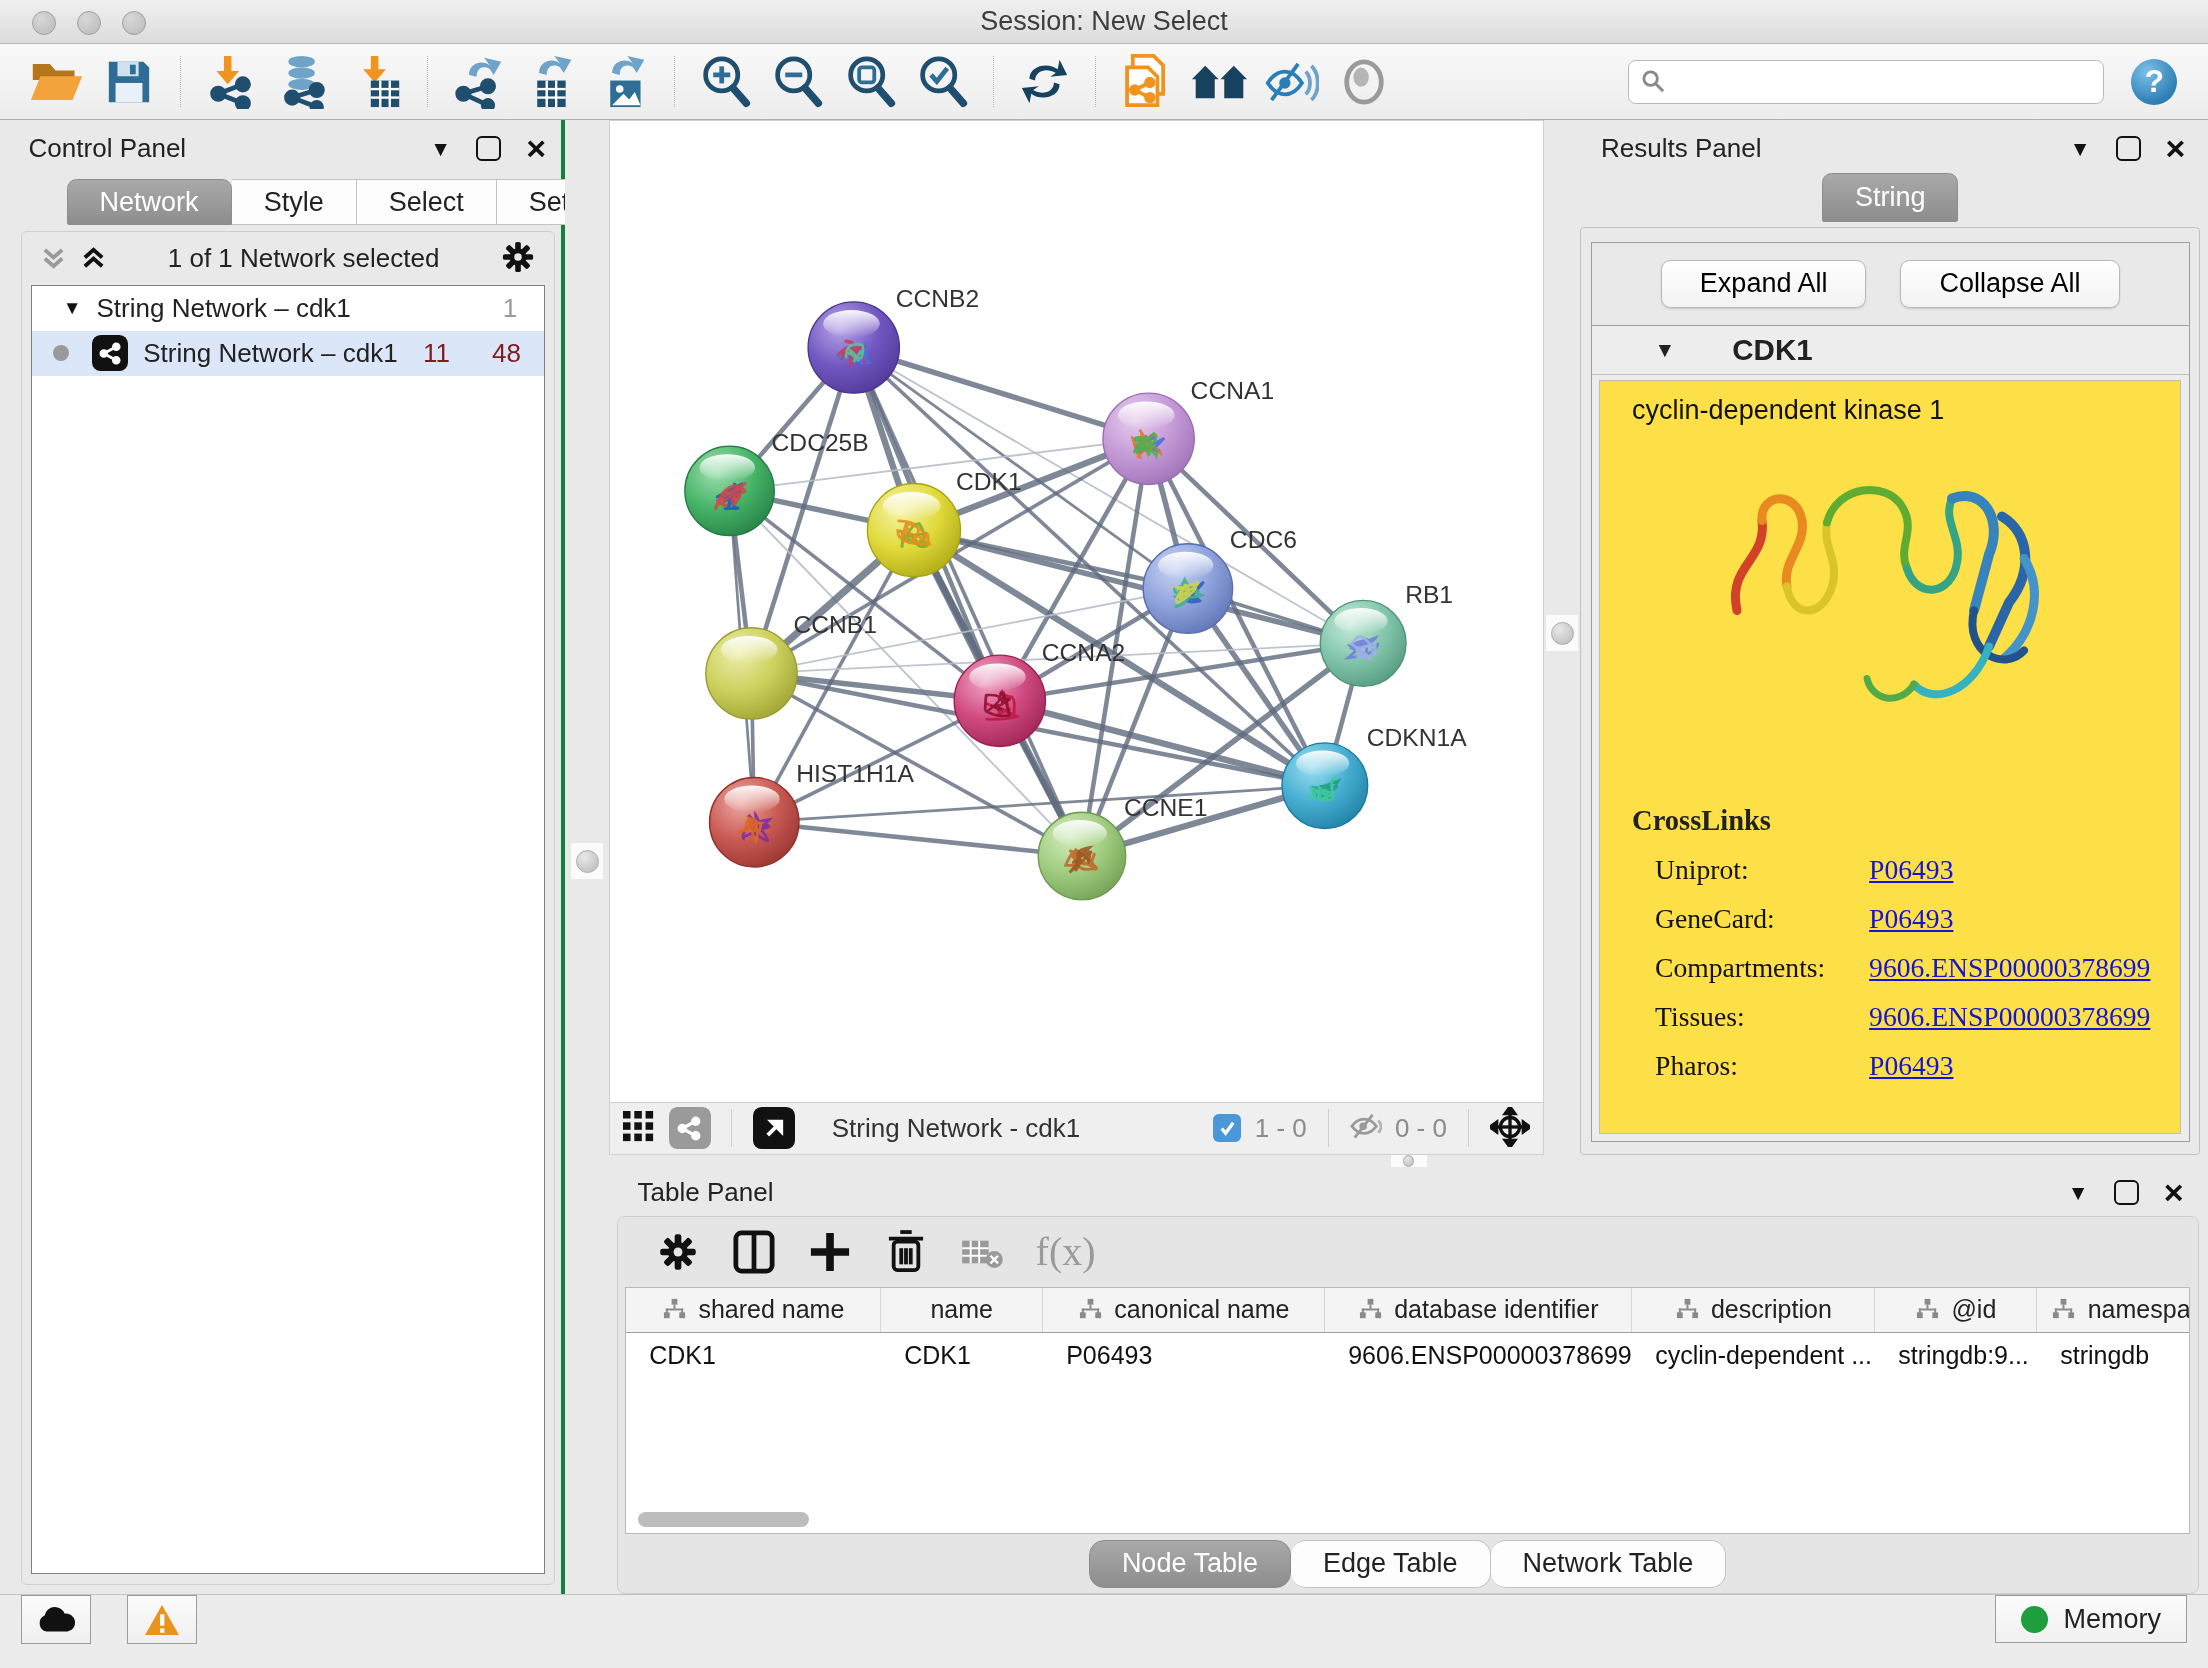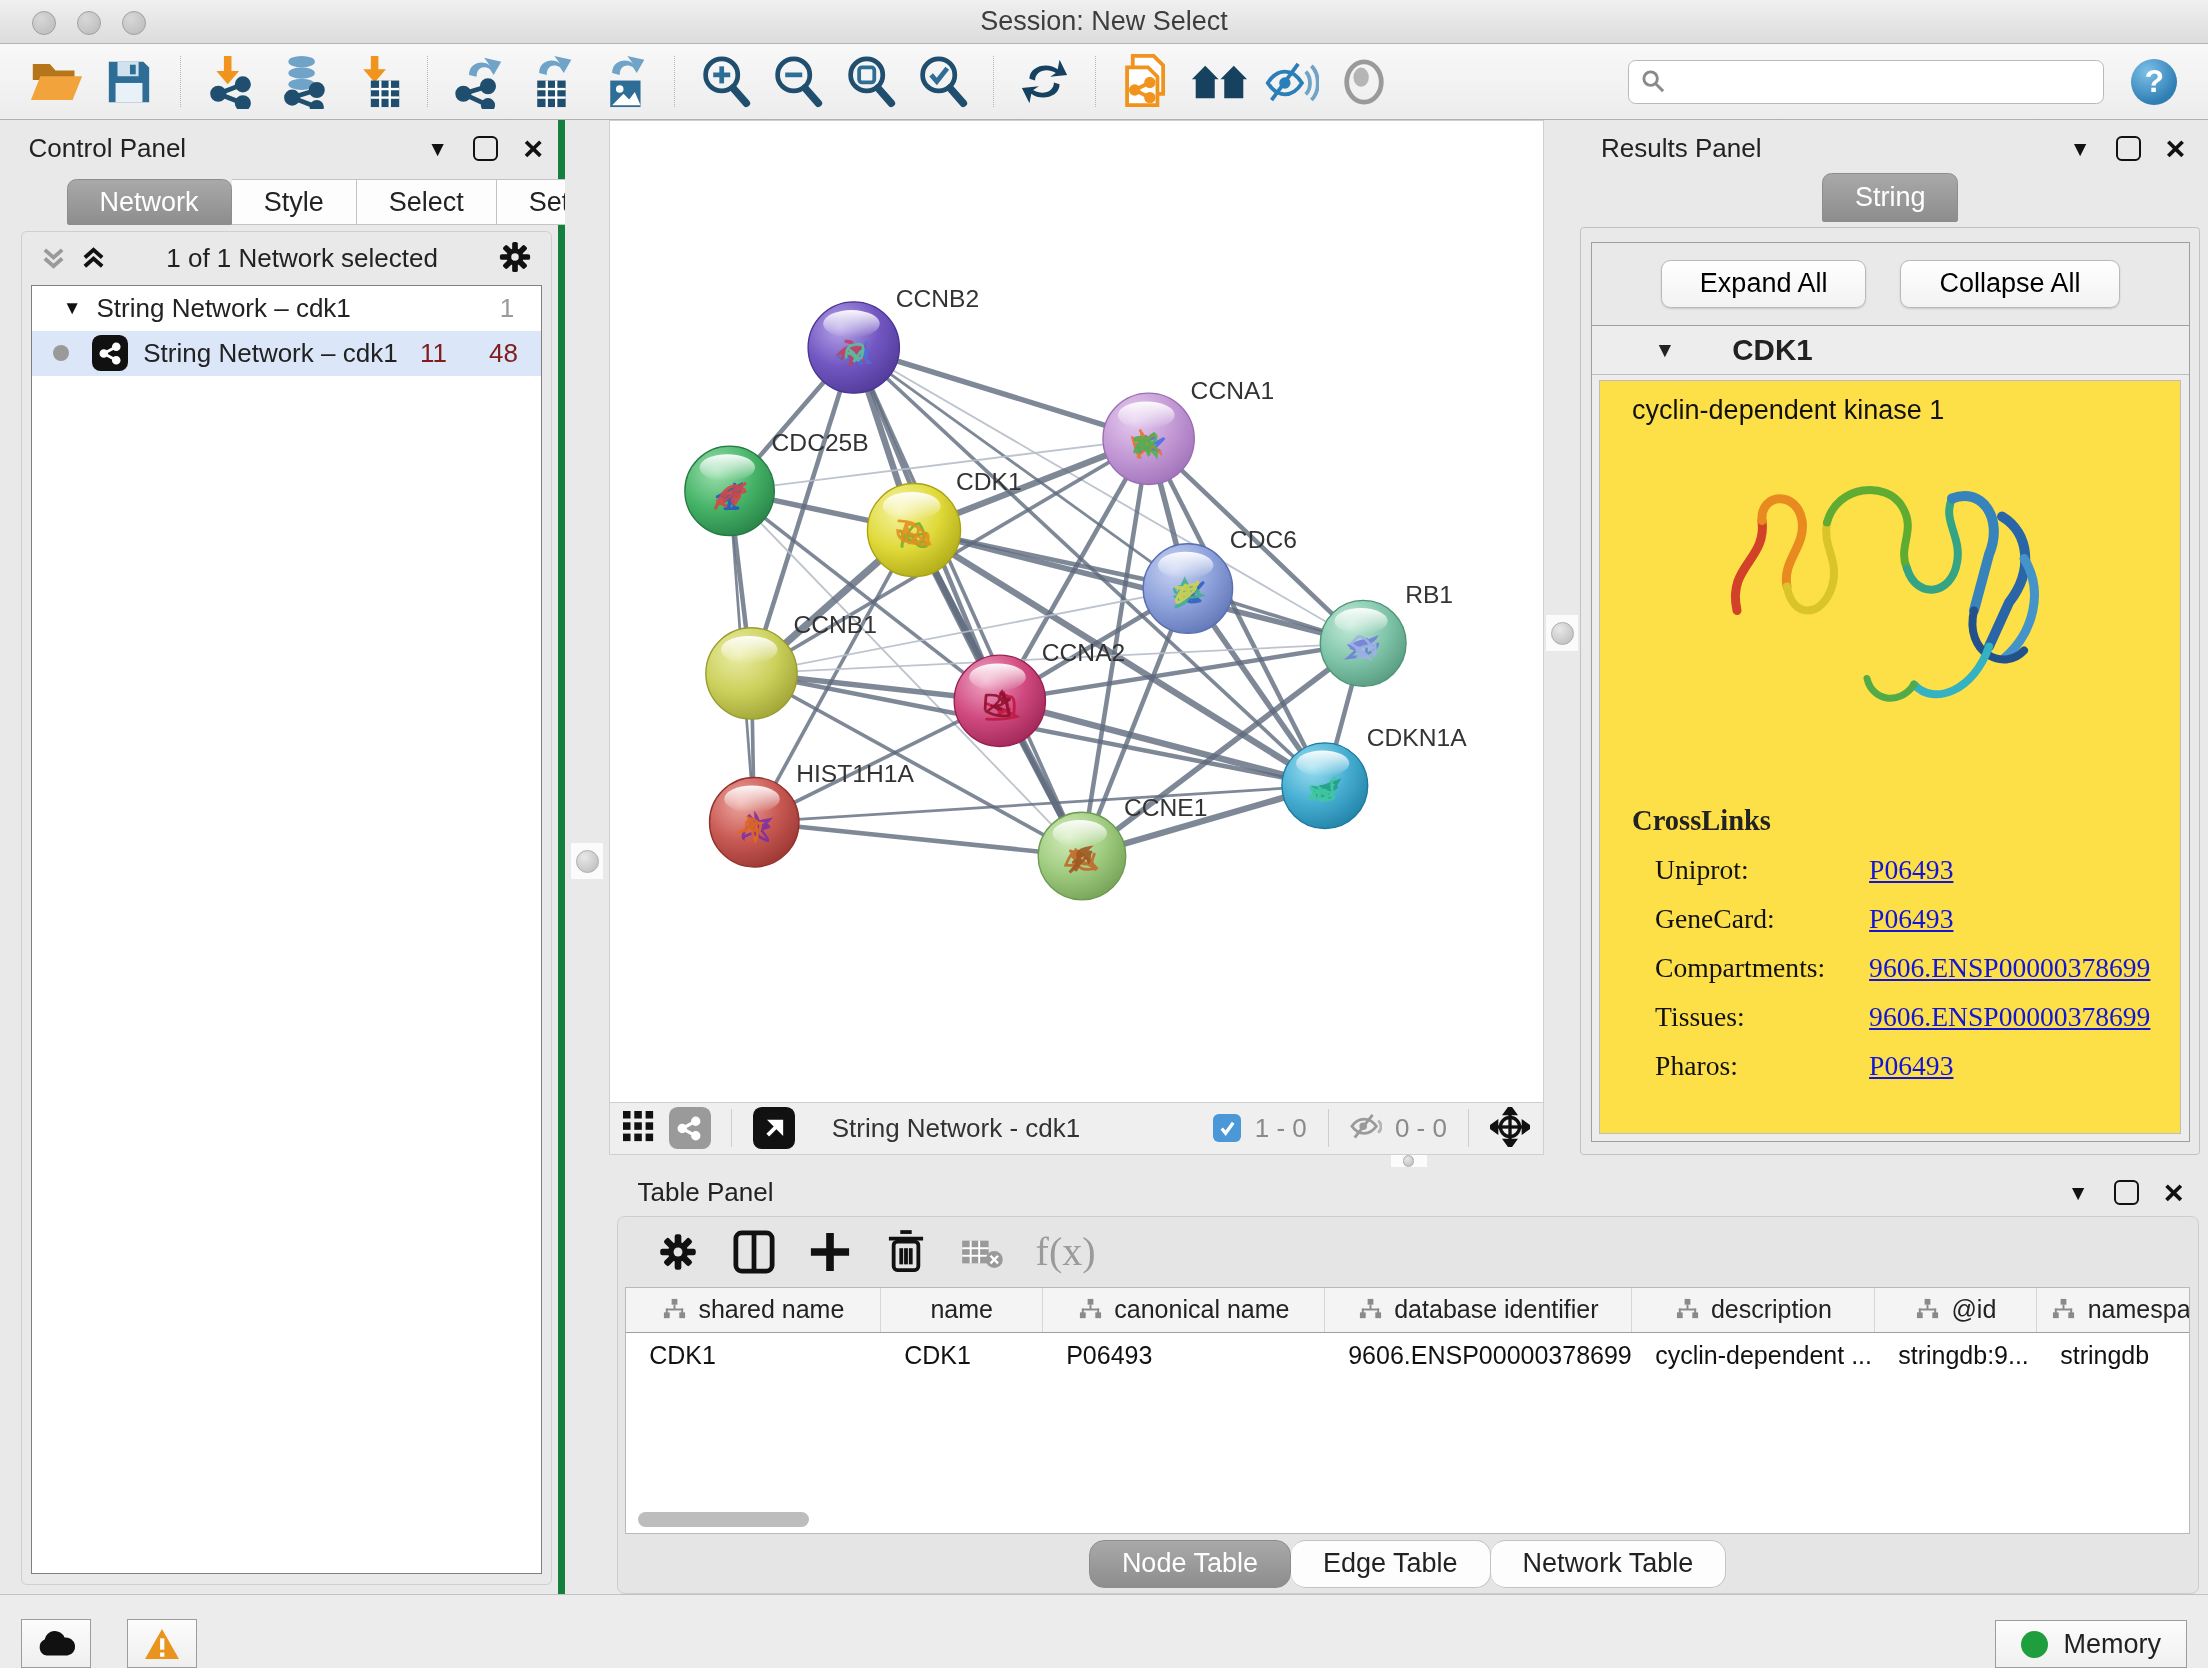--- a/index.html
+++ b/index.html
@@ -31,21 +31,21 @@
   
   .main { flex:1; display:flex; min-height:0; }
   .vsplit { width:44px; background:#e9e9e9; position:relative; flex:0 0 auto; }
   .vsplit.narrow { width:36px; }
   .split-handle { position:absolute; width:32px; height:36px; background:#fbfbfb; left:50%; transform:translateX(-50%);
                   display:flex; align-items:center; justify-content:center; }
   .split-handle i { width:23px; height:23px; border-radius:50%;
                     background:radial-gradient(circle at 35% 30%, #e8e8e8, #b9b9b9); border:1px solid #adadad; display:block; }
 
   
-  .control-panel { width:565px; background:#e9e9e9; border-right:7px solid #15803d; display:flex;
+  .control-panel { width:565px; background:#e9e9e9; border-right:4px solid #15803d; display:flex;
                    flex-direction:column; padding:7.6px 0 9.5px 7.6px; flex:0 0 auto; }
   .panel-titlebar { height:42px; display:flex; align-items:center; padding:0 15px 0 21px; flex:0 0 auto; }
   .panel-title { font-size:26px; color:#222; }
   .panel-controls { margin-left:auto; display:flex; align-items:center; gap:25px; }
   .pc-caret { font-size:21px; color:#111; }
   .pc-float { width:25px; height:25px; border:2.9px solid #111; border-radius:5.7px; }
   .pc-close { font-size:34px; font-weight:bold; color:#111; line-height:25px; }
 
   .tab-row { display:flex; margin:9.5px 0 0 59px; }
   .tab { height:46px; padding:0 32px; display:flex; align-items:center; font-size:27px; background:#fdfdfd;
@@ -128,21 +128,21 @@
   .thead { display:flex; background:#f4f4f4; border-bottom:1.9px solid #9f9f9f; flex:0 0 auto; }
   .th { height:44px; display:flex; align-items:center; justify-content:center; gap:11.4px; font-size:25px;
         border-right:1px solid #d6d6d6; color:#222; flex:0 0 auto; }
   .trow { display:flex; flex:0 0 auto; }
   .td { height:46px; display:flex; align-items:center; font-size:25px; padding-left:23px; flex:0 0 auto; color:#111; }
   .hscroll { position:absolute; left:11.4px; bottom:5.7px; width:171px; height:15px; border-radius:7.6px; background:#bdbdbd; }
   .tp-tabs { height:59px; display:flex; justify-content:center; align-items:center; flex:0 0 auto; }
   .tp-tabs .tab { height:48px;border-radius:15px; }
 
   
-  .statusbar { height:74px; background:#ececec; border-top:1px solid #c2c2c2; display:flex; align-items:flex-end;
+  .statusbar { height:74px; background:#ececec; border-top:1px solid #c2c2c2; display:flex; align-items:flex-start;
                padding:0 21px; gap:36px; flex:0 0 auto; }
   .sb-btn { width:70px; height:49px; border:1.9px solid #9c9c9c; background:linear-gradient(#fcfcfc,#efefef);
             display:flex; align-items:center; justify-content:center; }
   .mem-btn { margin-left:auto; height:48px; border:1.9px solid #9c9c9c; background:linear-gradient(#fcfcfc,#f0f0f0);
              display:flex; align-items:center; gap:15px; padding:0 25px; font-size:27px; }
   .mem-dot { width:27px; height:27px; border-radius:50%; background:#1f9e3d; }
 
   .chev { display:flex; flex-direction:column; gap:1.9px; }
 </style>
 </head>

